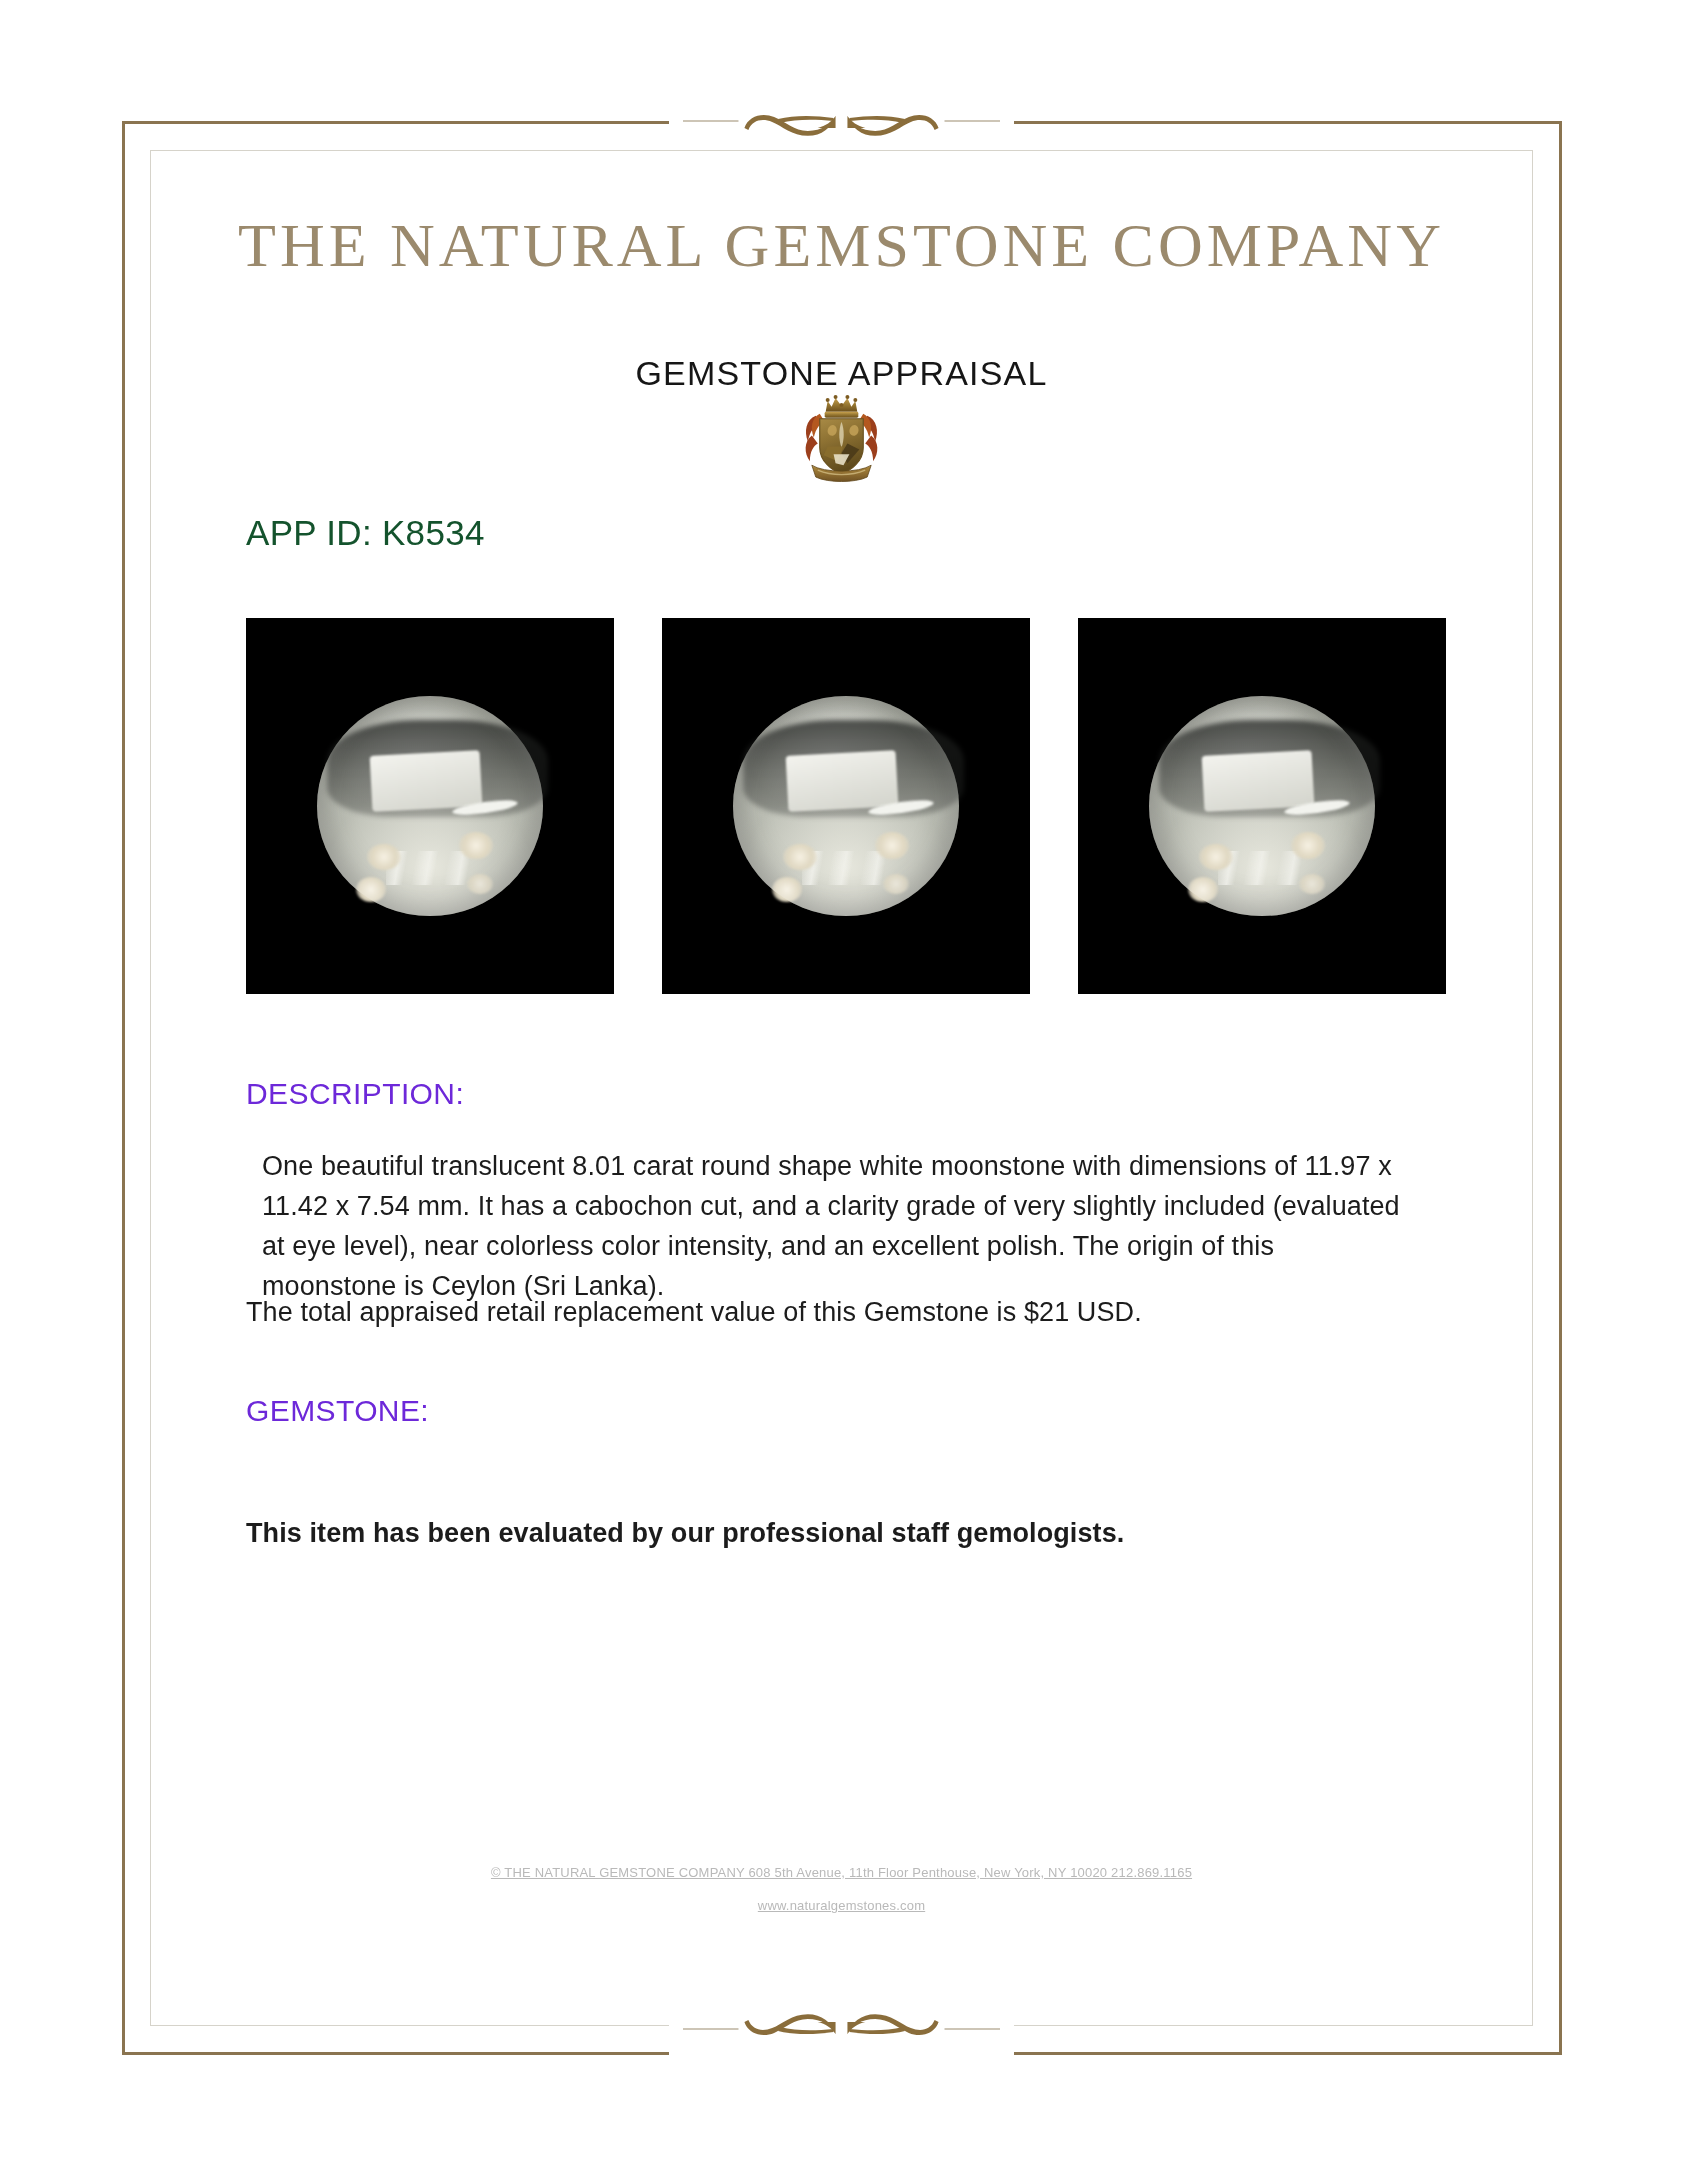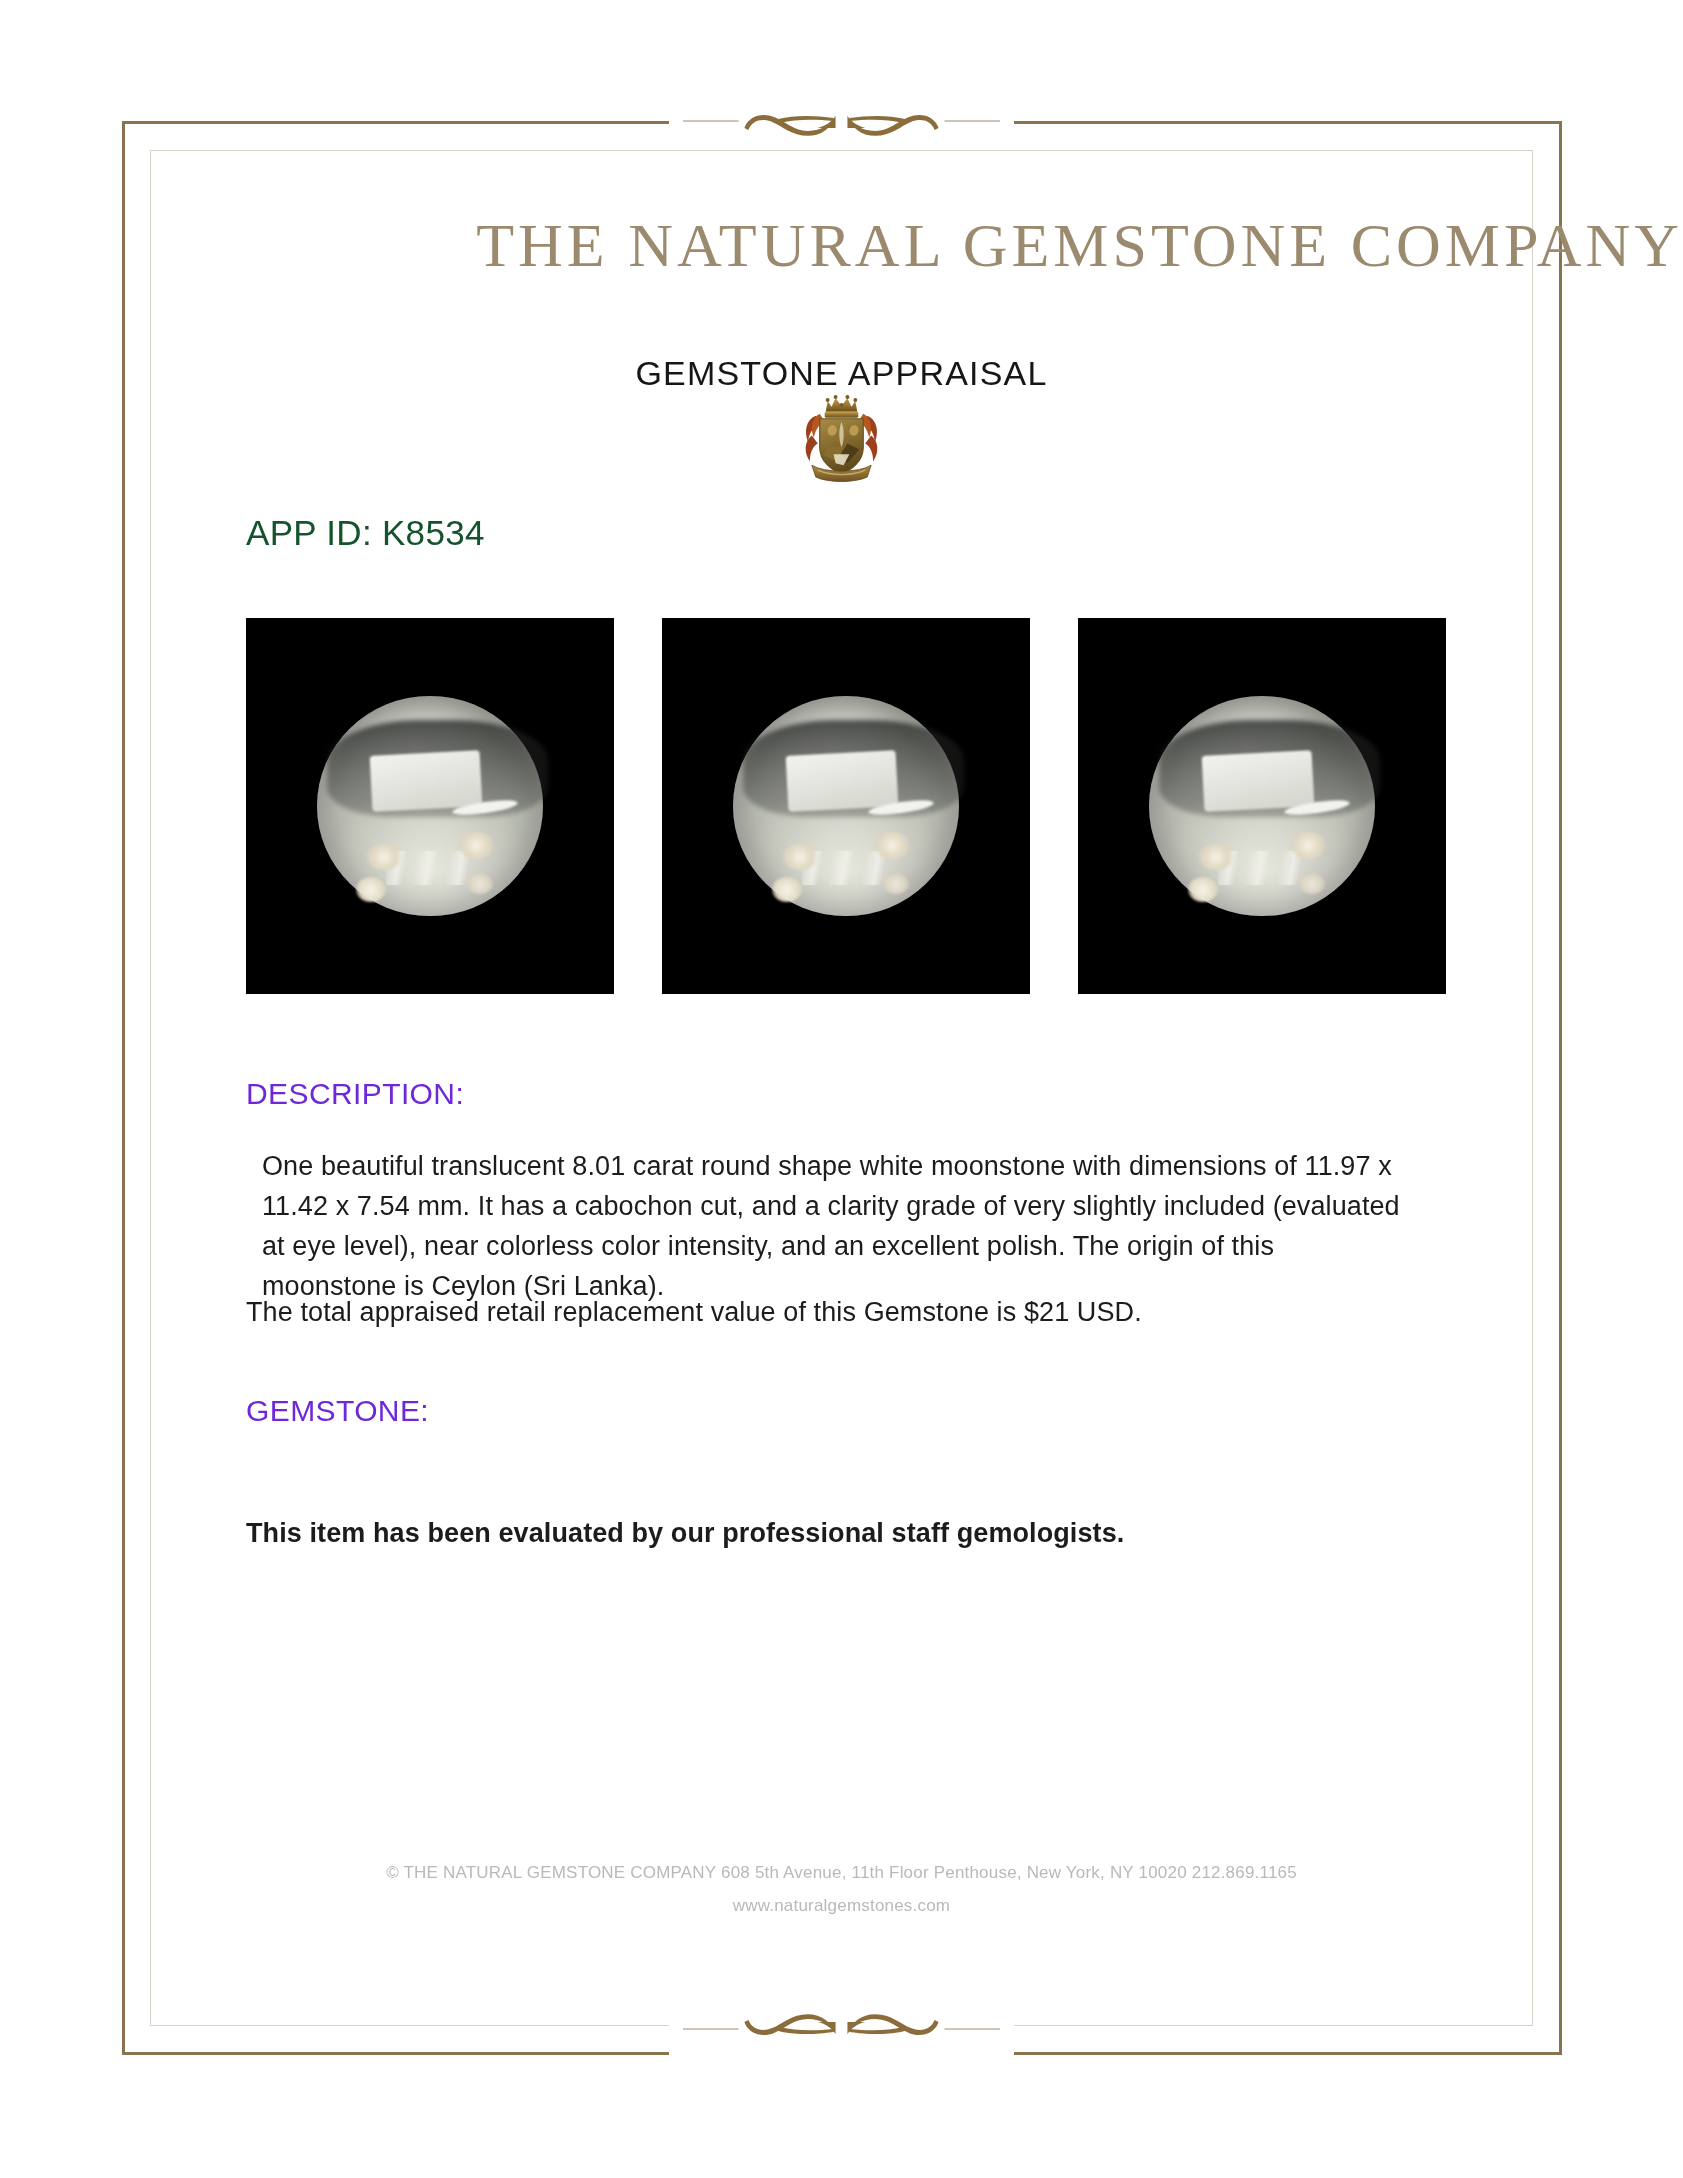--- a/index.html
+++ b/index.html
@@ -65,21 +65,21 @@
     padding: 0 14px;
   }
   .ornament svg { display: block; }
 
   
   .company-title {
     position: absolute;
     left: 0;
     top: 210px;
     width: 1683px;
-    text-align: right;
+    text-align: center;
     font-family: "Liberation Serif", serif;
     font-size: 62px;
     letter-spacing: 4px;
     color: #9b8a6d;
     white-space: nowrap;
   }
   .doc-subtitle {
     position: absolute;
     left: 0;
     top: 310px;
@@ -234,23 +234,24 @@
   .comment-2  { top: 1513px; font-weight: bold; }
 
   
   .footer {
     position: absolute;
     left: 0;
     top: 1856px;
     width: 1683px;
     text-align: center;
     color: #b9b9b9;
-    font-size: 17px;
+    font-size: 13px;
     line-height: 33px;
     letter-spacing: 0.2px;
+    text-decoration: underline;
   }
   .footer-line { display: block; }
 </style>
 </head>
 <body>
 
 <div class="page">
 
   <div class="frame-outer"></div>
   <div class="frame-inner"></div>

